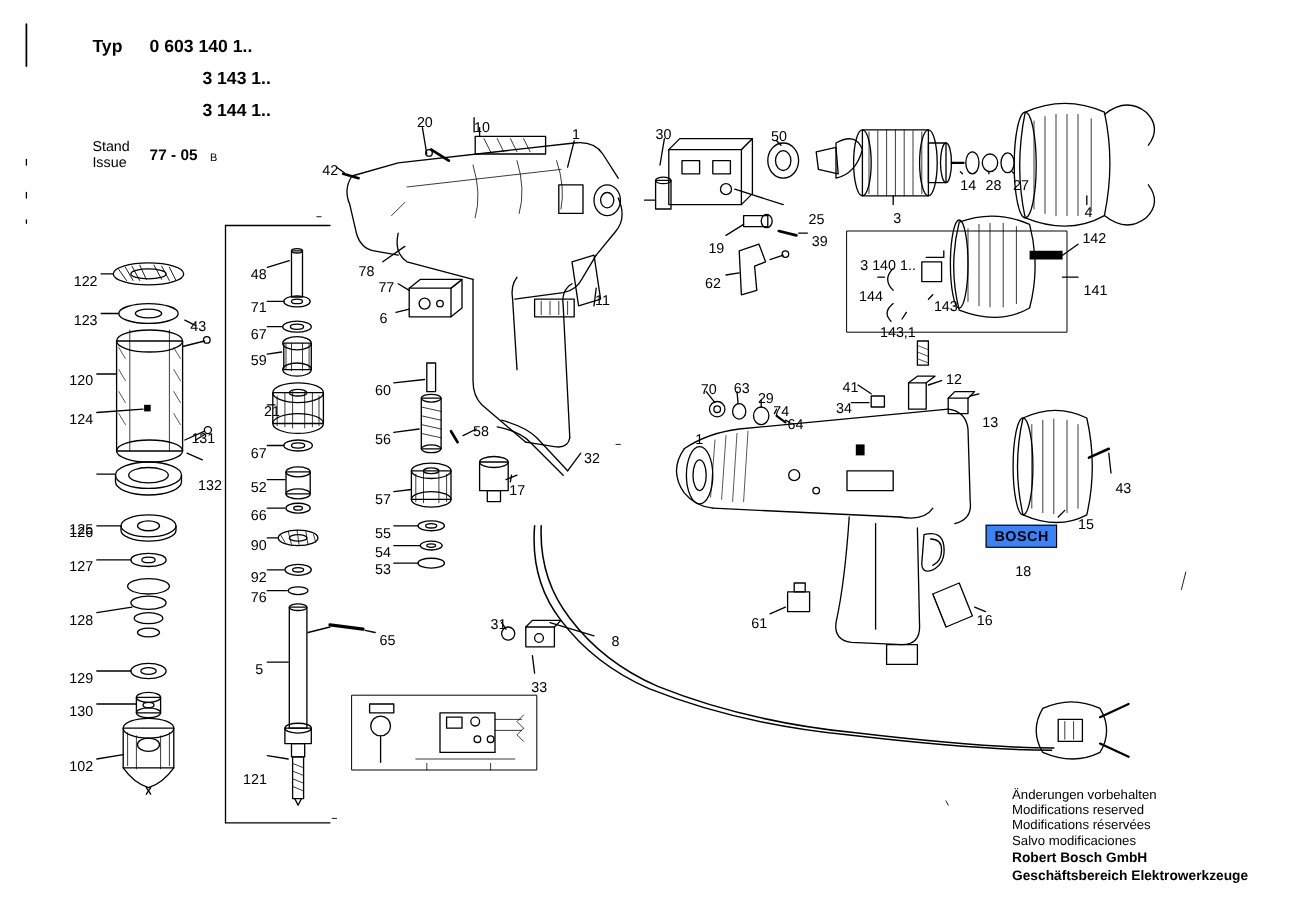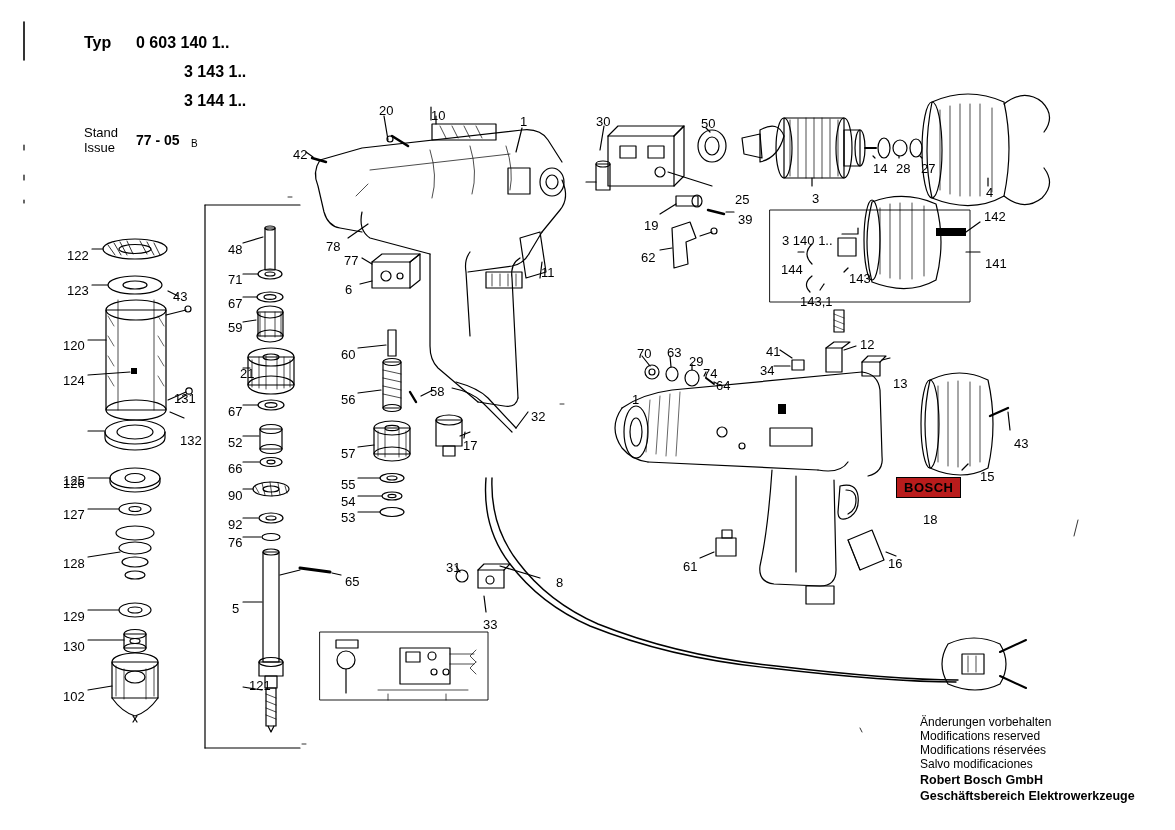--- a/index.html
+++ b/index.html
@@ -4,21 +4,21 @@
 <style>
   html,body{margin:0;padding:0;background:#ffffff;}
   body{width:1175px;height:830px;position:relative;font-family:"Liberation Sans",sans-serif;color:#000;overflow:hidden;}
   #sheet{position:absolute;left:0;top:0;width:1175px;height:830px;}
   .lbl{position:absolute;font-size:13px;line-height:13px;white-space:nowrap;}
   .hdr{position:absolute;font-weight:bold;font-size:16px;line-height:19px;white-space:nowrap;}
   .hdr2{position:absolute;font-size:13px;line-height:14px;white-space:nowrap;}
   .foot{position:absolute;font-size:12px;line-height:14.5px;white-space:nowrap;}
   .foot.bld{font-weight:bold;font-size:12.5px;}
   svg{position:absolute;left:0;top:0;}
-  .bosch{position:absolute;border:1.6px solid #000;padding:2px 7px;font-weight:bold;font-size:13px;letter-spacing:.5px;background:#b91c1c;}
+  .bosch{position:absolute;border:1.6px solid #000;padding:2px 7px;font-weight:bold;font-size:13px;letter-spacing:.5px;background:#3b82f6;}
 </style>
 </head>
 <body>
 
 <div id="sheet">
 
   <svg width="1175" height="830" viewBox="0 0 1175 830">
     <g fill="none" stroke="#000" stroke-width="1.2" stroke-linecap="round" stroke-linejoin="round">
 
       <line x1="24" y1="22" x2="24" y2="60" stroke-width="1.6"></line>
@@ -617,16 +617,16 @@
       <div class="lbl" style="left: 63px; top: 557px;">128</div>
       <div class="lbl" style="left: 683px; top: 560px;">61</div>
       <div class="lbl" style="left: 888px; top: 557px; text-align: right;">16</div>
       <div class="lbl" style="left: 446px; top: 561px;">31</div>
       <div class="lbl" style="left: 345px; top: 575px;">65</div>
       <div class="lbl" style="left: 556px; top: 576px;">8</div>
       <div class="lbl" style="left: 232px; top: 602px;">5</div>
       <div class="lbl" style="left: 63px; top: 610px;">129</div>
       <div class="lbl" style="left: 483px; top: 618px;">33</div>
       <div class="lbl" style="left: 63px; top: 640px;">130</div>
-      <div class="lbl" style="left: 221px; top: 679px; margin-left: 28px;">121</div>
+      <div class="lbl" style="left: 221px; top: 702px;">121</div>
       <div class="lbl" style="left: 63px; top: 690px;">102</div>
     </div>
 </div>
 
 </body></html>

